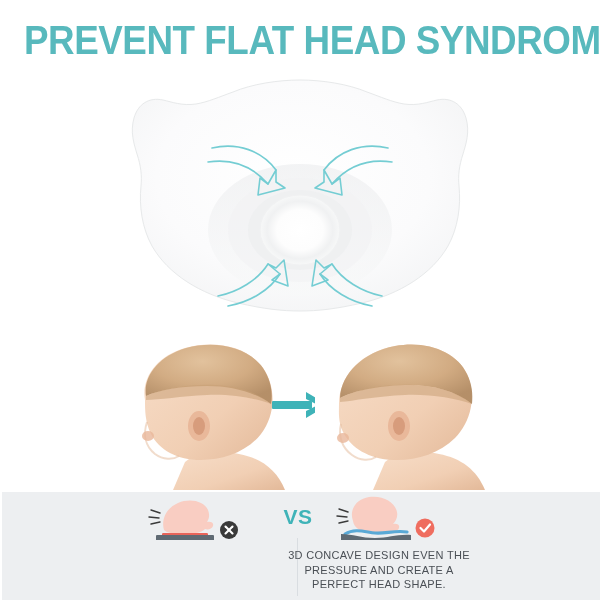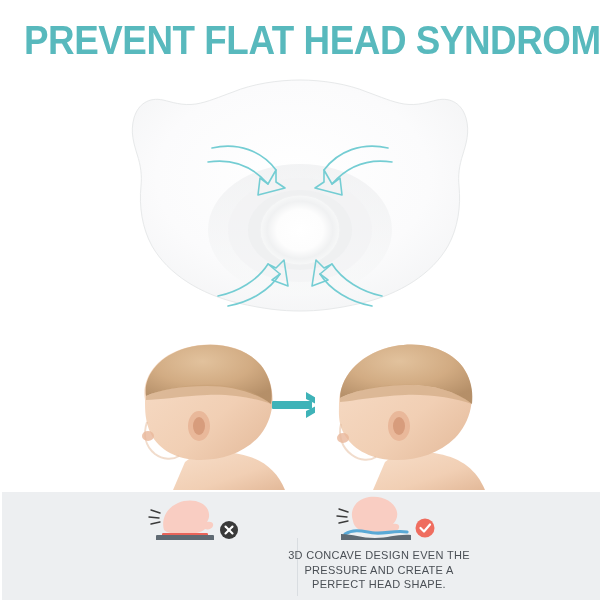--- a/index.html
+++ b/index.html
@@ -273,20 +273,21 @@
       <rect x="8" y="39" width="58" height="5.5" rx="1" fill="#5f6a73"></rect>
 
       <circle cx="81" cy="34" r="9" fill="#3a3a3a"></circle>
       <g stroke="#ffffff" stroke-width="2.1" stroke-linecap="round">
         <path d="M77.5,30.5 L84.5,37.5"></path>
         <path d="M84.5,30.5 L77.5,37.5"></path>
       </g>
     </svg>
   </div>
 
+  <div class="vs">VS</div>
 
   <div class="icon-right">
     <svg width="105" height="46" viewBox="0 0 105 46">
       <g stroke="#3a3a3a" stroke-width="1.4" stroke-linecap="round" fill="none">
         <path d="M4,15 L13,18"></path>
         <path d="M2,22 L12,23"></path>
         <path d="M4,29 L13,27"></path>
       </g>
 
       <path d="M18,27

